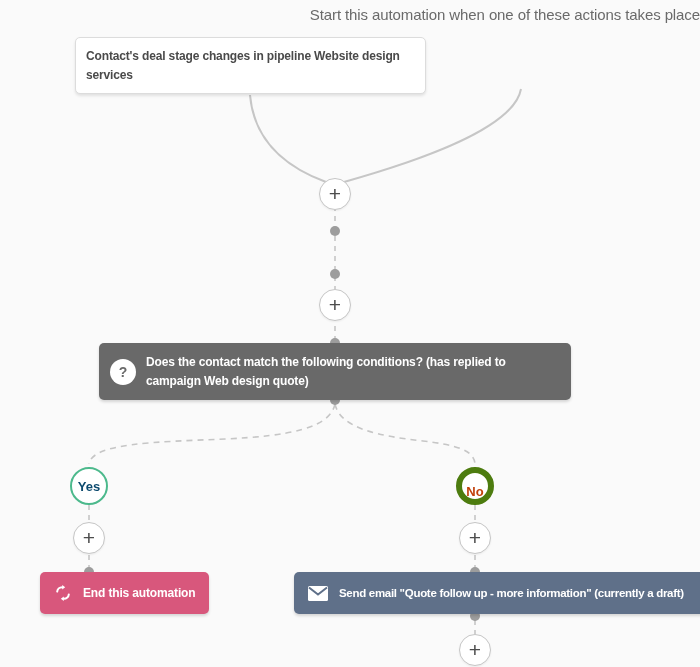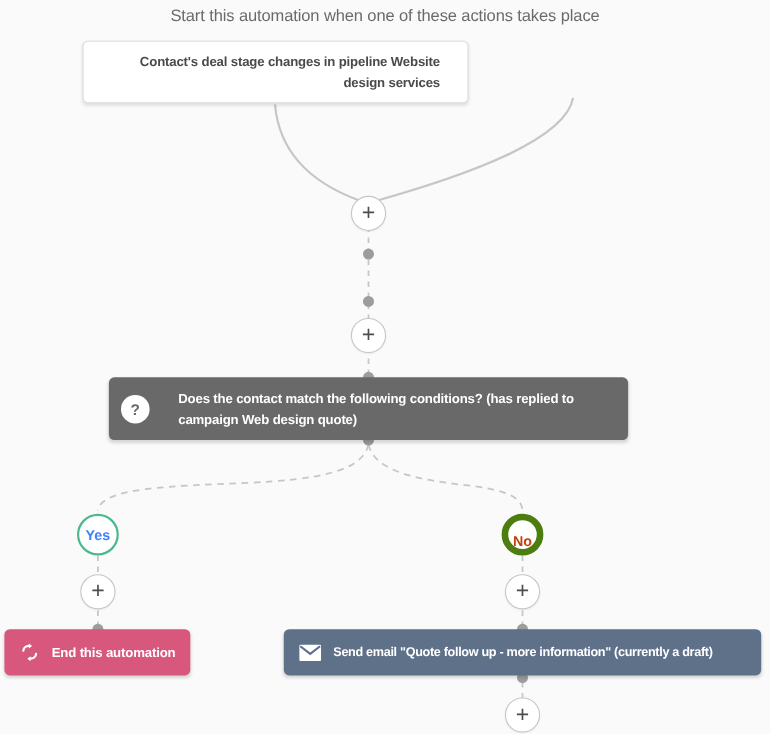--- a/index.html
+++ b/index.html
@@ -1,26 +1,26 @@
 <!DOCTYPE html>
 <html><head>
 <meta charset="utf-8">
 <style>
   html,body{margin:0;padding:0;}
   body{font-family:"Liberation Sans","DejaVu Sans",sans-serif;background:#fafafa;}
   .canvas{position:relative;width:700px;height:667px;background:#fafafa;overflow:hidden;}
   .wires{position:absolute;left:0;top:0;width:700px;height:667px;}
 
-  .page-title{position:absolute;left:0;top:6px;width:700px;text-align:center;
+  .page-title{position:absolute;left:0;top:6px;width:700px;text-align:right;
     font-size:15px;color:#6a6a6a;letter-spacing:-0.1px;}
 
   .trigger-box{position:absolute;left:75px;top:37px;width:351px;height:57px;
     background:#fff;border:1px solid #dcdcdc;border-radius:5px;
     box-shadow:0 2px 3px rgba(0,0,0,0.10);display:flex;align-items:center;justify-content:center;
-    box-sizing:border-box;padding:0 25px;text-align:right;cursor:pointer;}
+    box-sizing:border-box;padding:0 10px;text-align:left;cursor:pointer;}
   .trigger-box .lbl{font-size:12px;font-weight:bold;color:#4a4a4a;line-height:19px;letter-spacing:-0.15px;}
 
   .add-trigger{position:absolute;left:445px;top:43px;width:152px;height:45px;
     border:2px dashed #c9c9c9;border-radius:6px;background:transparent;
     display:flex;align-items:center;justify-content:center;box-sizing:border-box;cursor:pointer;}
   .add-trigger .lbl{font-size:12.5px;font-weight:bold;color:#555;letter-spacing:-0.1px;}
 
   .plus{position:absolute;width:32px;height:32px;border-radius:50%;background:#fff;
     border:1.5px solid #c6c6c6;box-sizing:border-box;display:flex;align-items:center;justify-content:center;
     font-size:21px;font-weight:400;color:#4d4d4d;line-height:1;cursor:pointer;
@@ -30,32 +30,32 @@
   .dot{position:absolute;width:10px;height:10px;border-radius:50%;background:#9d9d9d;}
 
   .wait-box{position:absolute;left:263px;top:231px;width:146px;height:43px;background:#fff;
     border:1px solid #cccccc;border-radius:6px;box-sizing:border-box;
     display:flex;align-items:center;justify-content:center;gap:10px;cursor:pointer;}
   .wait-box .lbl{font-size:12px;font-weight:bold;color:#4a4a4a;letter-spacing:-0.1px;}
 
   .condition-box{position:absolute;left:99px;top:343px;width:472px;height:57px;background:#696969;
     border-radius:5px;box-sizing:border-box;display:flex;align-items:center;
     padding:0 18px 0 47px;box-shadow:0 2px 3px rgba(0,0,0,0.15);cursor:pointer;}
-  .condition-box .lbl{font-size:12px;font-weight:bold;color:#ffffff;line-height:19px;letter-spacing:-0.15px;margin-left:16px;}
+  .condition-box .lbl{font-size:12px;font-weight:bold;color:#ffffff;line-height:19px;letter-spacing:-0.15px;}
   .q-badge{position:absolute;left:11px;top:50%;margin-top:-13px;width:26px;height:26px;border-radius:50%;
     background:#fff;display:flex;align-items:center;justify-content:center;
     font-size:14px;font-weight:bold;color:#696969;}
 
   .branch{position:absolute;width:38px;height:38px;border-radius:50%;background:#fff;box-sizing:border-box;
     display:flex;align-items:center;justify-content:center;font-size:13px;font-weight:bold;}
-  .branch.yes{left:70px;top:467px;border:2px solid #4cb98c;color:#3b82f6;}
+  .branch.yes{left:70px;top:467px;border:2px solid #4cb98c;color:#0c4a6e;}
   .branch.no{left:456px;top:467px;border:6px solid #4d7c0f;color:#c2410c;align-items:flex-end;}
 
   .action-box{position:absolute;height:42px;border-radius:5px;box-sizing:border-box;
-    display:flex;align-items:center;box-shadow:0 2px 3px rgba(0,0,0,0.15);cursor:pointer;}
+    display:flex;align-items:center;box-shadow:0 2px 3px rgba(0,0,0,0.15);cursor:pointer;margin-left:36px;}
   .action-box .lbl{font-weight:bold;color:#fff;}
   .end-box{left:4px;top:572px;width:169px;background:#d8577c;padding:0 12px 0 14px;gap:11px;}
   .end-box .lbl{font-size:12px;letter-spacing:-0.15px;}
   .email-box{left:258px;top:572px;width:434px;background:#5f7089;padding:0 8px 0 14px;gap:11px;overflow:hidden;}
   .email-box .lbl{font-size:11.5px;letter-spacing:-0.3px;white-space:nowrap;}
 
   .icn{flex:0 0 auto;display:block;}
 </style>
 </head>
 <body>

